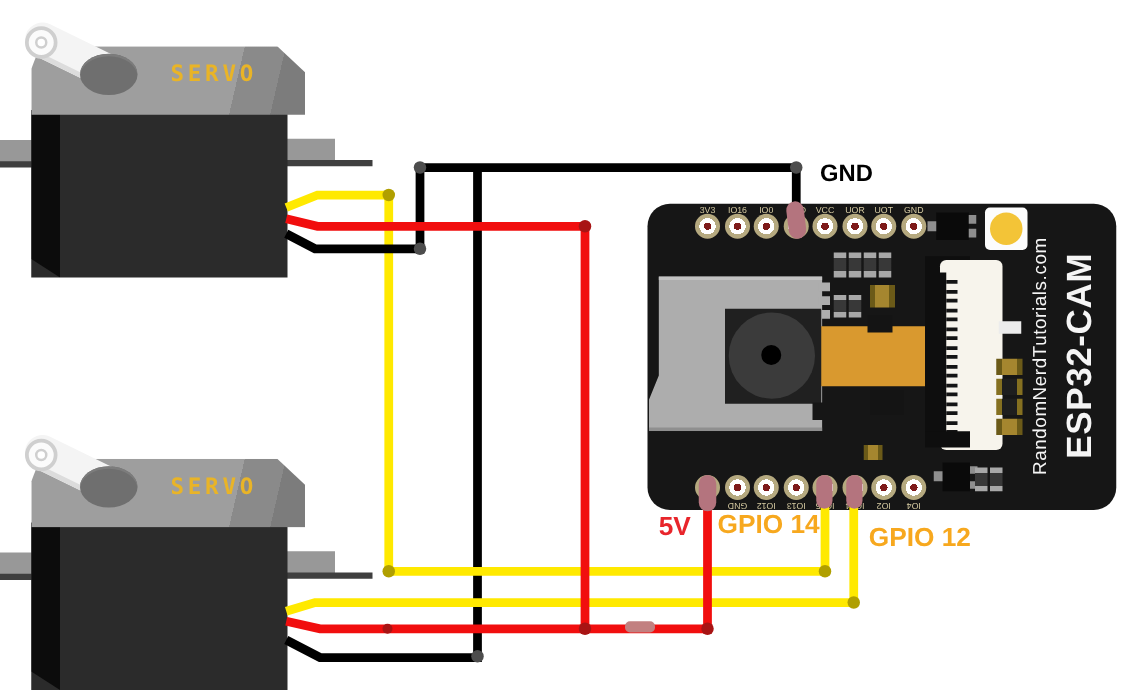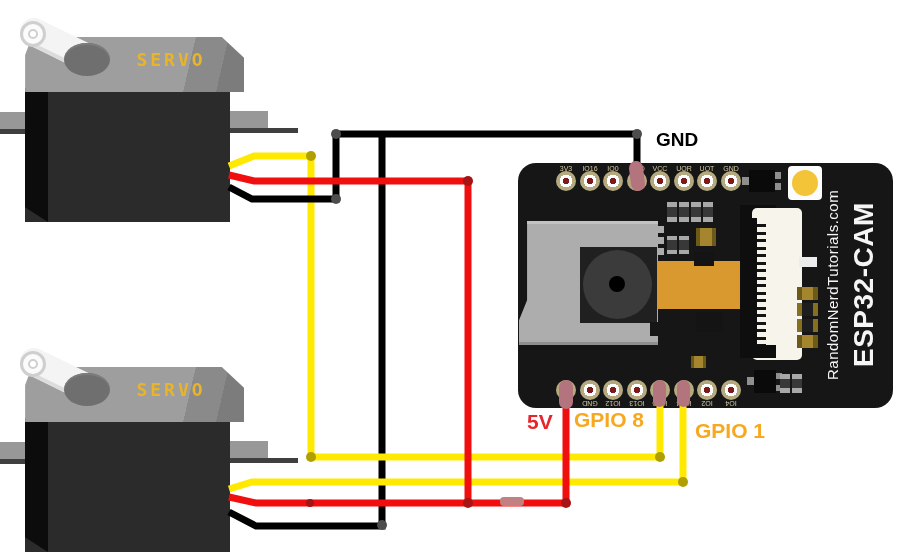--- a/index.html
+++ b/index.html
@@ -224,15 +224,15 @@
       <rect x="500" y="497" width="24" height="9" rx="4" fill="#C28080"></rect>
     </svg>
 
   <div class="stub" style="left:630px;top:161px;width:14px;height:30px;transform:rotate(-7deg)"></div>
   <div class="stub" style="left:559px;top:380px;width:14px;height:29px"></div>
   <div class="stub" style="left:653px;top:380px;width:13px;height:27px"></div>
   <div class="stub" style="left:677px;top:380px;width:13px;height:27px"></div>
 
   <div class="ann" style="left:656px;top:129px;color:#000000;font-size:19px">GND</div>
   <div class="ann" style="left:527px;top:410px;color:#E8252B;font-size:21px">5V</div>
-  <div class="ann" style="left:574px;top:408px;color:#F7A81E;font-size:21px">GPIO 8</div>
-  <div class="ann" style="left:695px;top:419px;color:#F7A81E;font-size:21px">GPIO 1</div>
+  <div class="ann" style="left:574px;top:408px;color:#F7A81E;font-size:21px">GPIO 14</div>
+  <div class="ann" style="left:695px;top:419px;color:#F7A81E;font-size:21px">GPIO 12</div>
 </div>
 
 </body></html>

